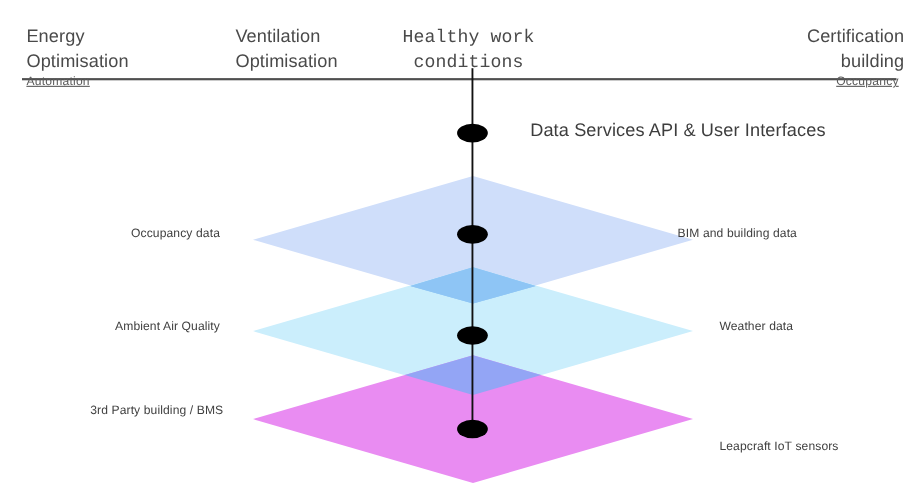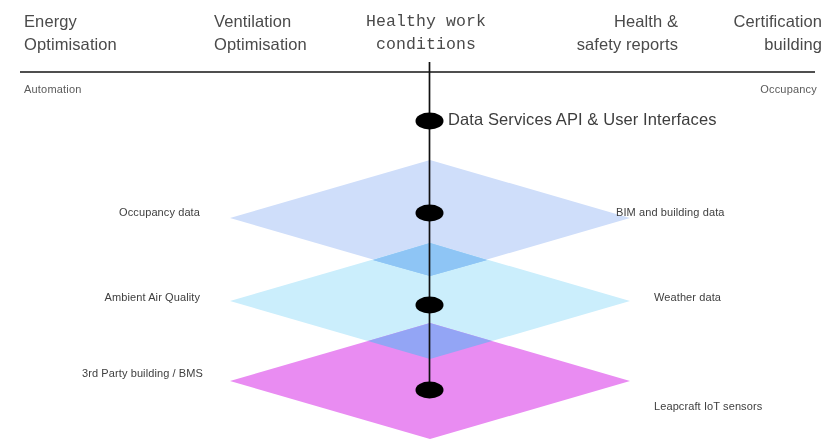--- a/index.html
+++ b/index.html
@@ -13,21 +13,21 @@
     position: relative;
     overflow: hidden;
     font-family: "Liberation Sans", sans-serif;
     color: #3f3f3f;
   }
 
   
   .header-row {
     position: absolute;
     left: 0;
-    top: 4px;
+    top: 16px;
     width: 835px;
     height: 72px;
   }
   .header-item {
     position: absolute;
     top: 6px;
     font-size: 16.5px;
     line-height: 1.42;
     color: #4a4a4a;
     font-weight: 400;
@@ -46,24 +46,25 @@
     left: 20px;
     top: 71px;
     width: 795px;
     height: 1.6px;
     background: #4f4f4f;
   }
 
   
   .axis-label {
     position: absolute;
-    top: 83px;
+    top: 68px;
     font-size: 11px;
     color: #5a5a5a;
     letter-spacing: 0.2px;
+    text-decoration: underline;
   }
   .axis-left  { left: 24px; }
   .axis-right { right: 18px; }
 
   
   #stage {
     position: absolute;
     left: 0;
     top: 0;
     width: 835px;
@@ -80,34 +81,33 @@
   }
   .lbl-left  { text-align: right; }
   .lbl-right { text-align: left;  }
 
   .node-label {
     position: absolute;
     font-size: 16.5px;
     color: #3d3d3d;
     letter-spacing: 0.1px;
     white-space: nowrap;
+    margin-left: 34px;
   }
 </style>
 </head>
 <body>
 
 <div class="header-row">
   <div class="header-item hdr-0">Energy
 Optimisation</div>
   <div class="header-item hdr-1">Ventilation
 Optimisation</div>
   <div class="header-item hdr-2">Healthy work
 conditions</div>
-  <div class="header-item hdr-3">Health &amp;
-safety reports</div>
   <div class="header-item hdr-4">Certification
 building</div>
 </div>
 
 <div class="divider"></div>
 
 <div class="axis-label axis-left">Automation</div>
 <div class="axis-label axis-right">Occupancy</div>
 
 <svg id="stage" viewBox="0 0 835 443">

